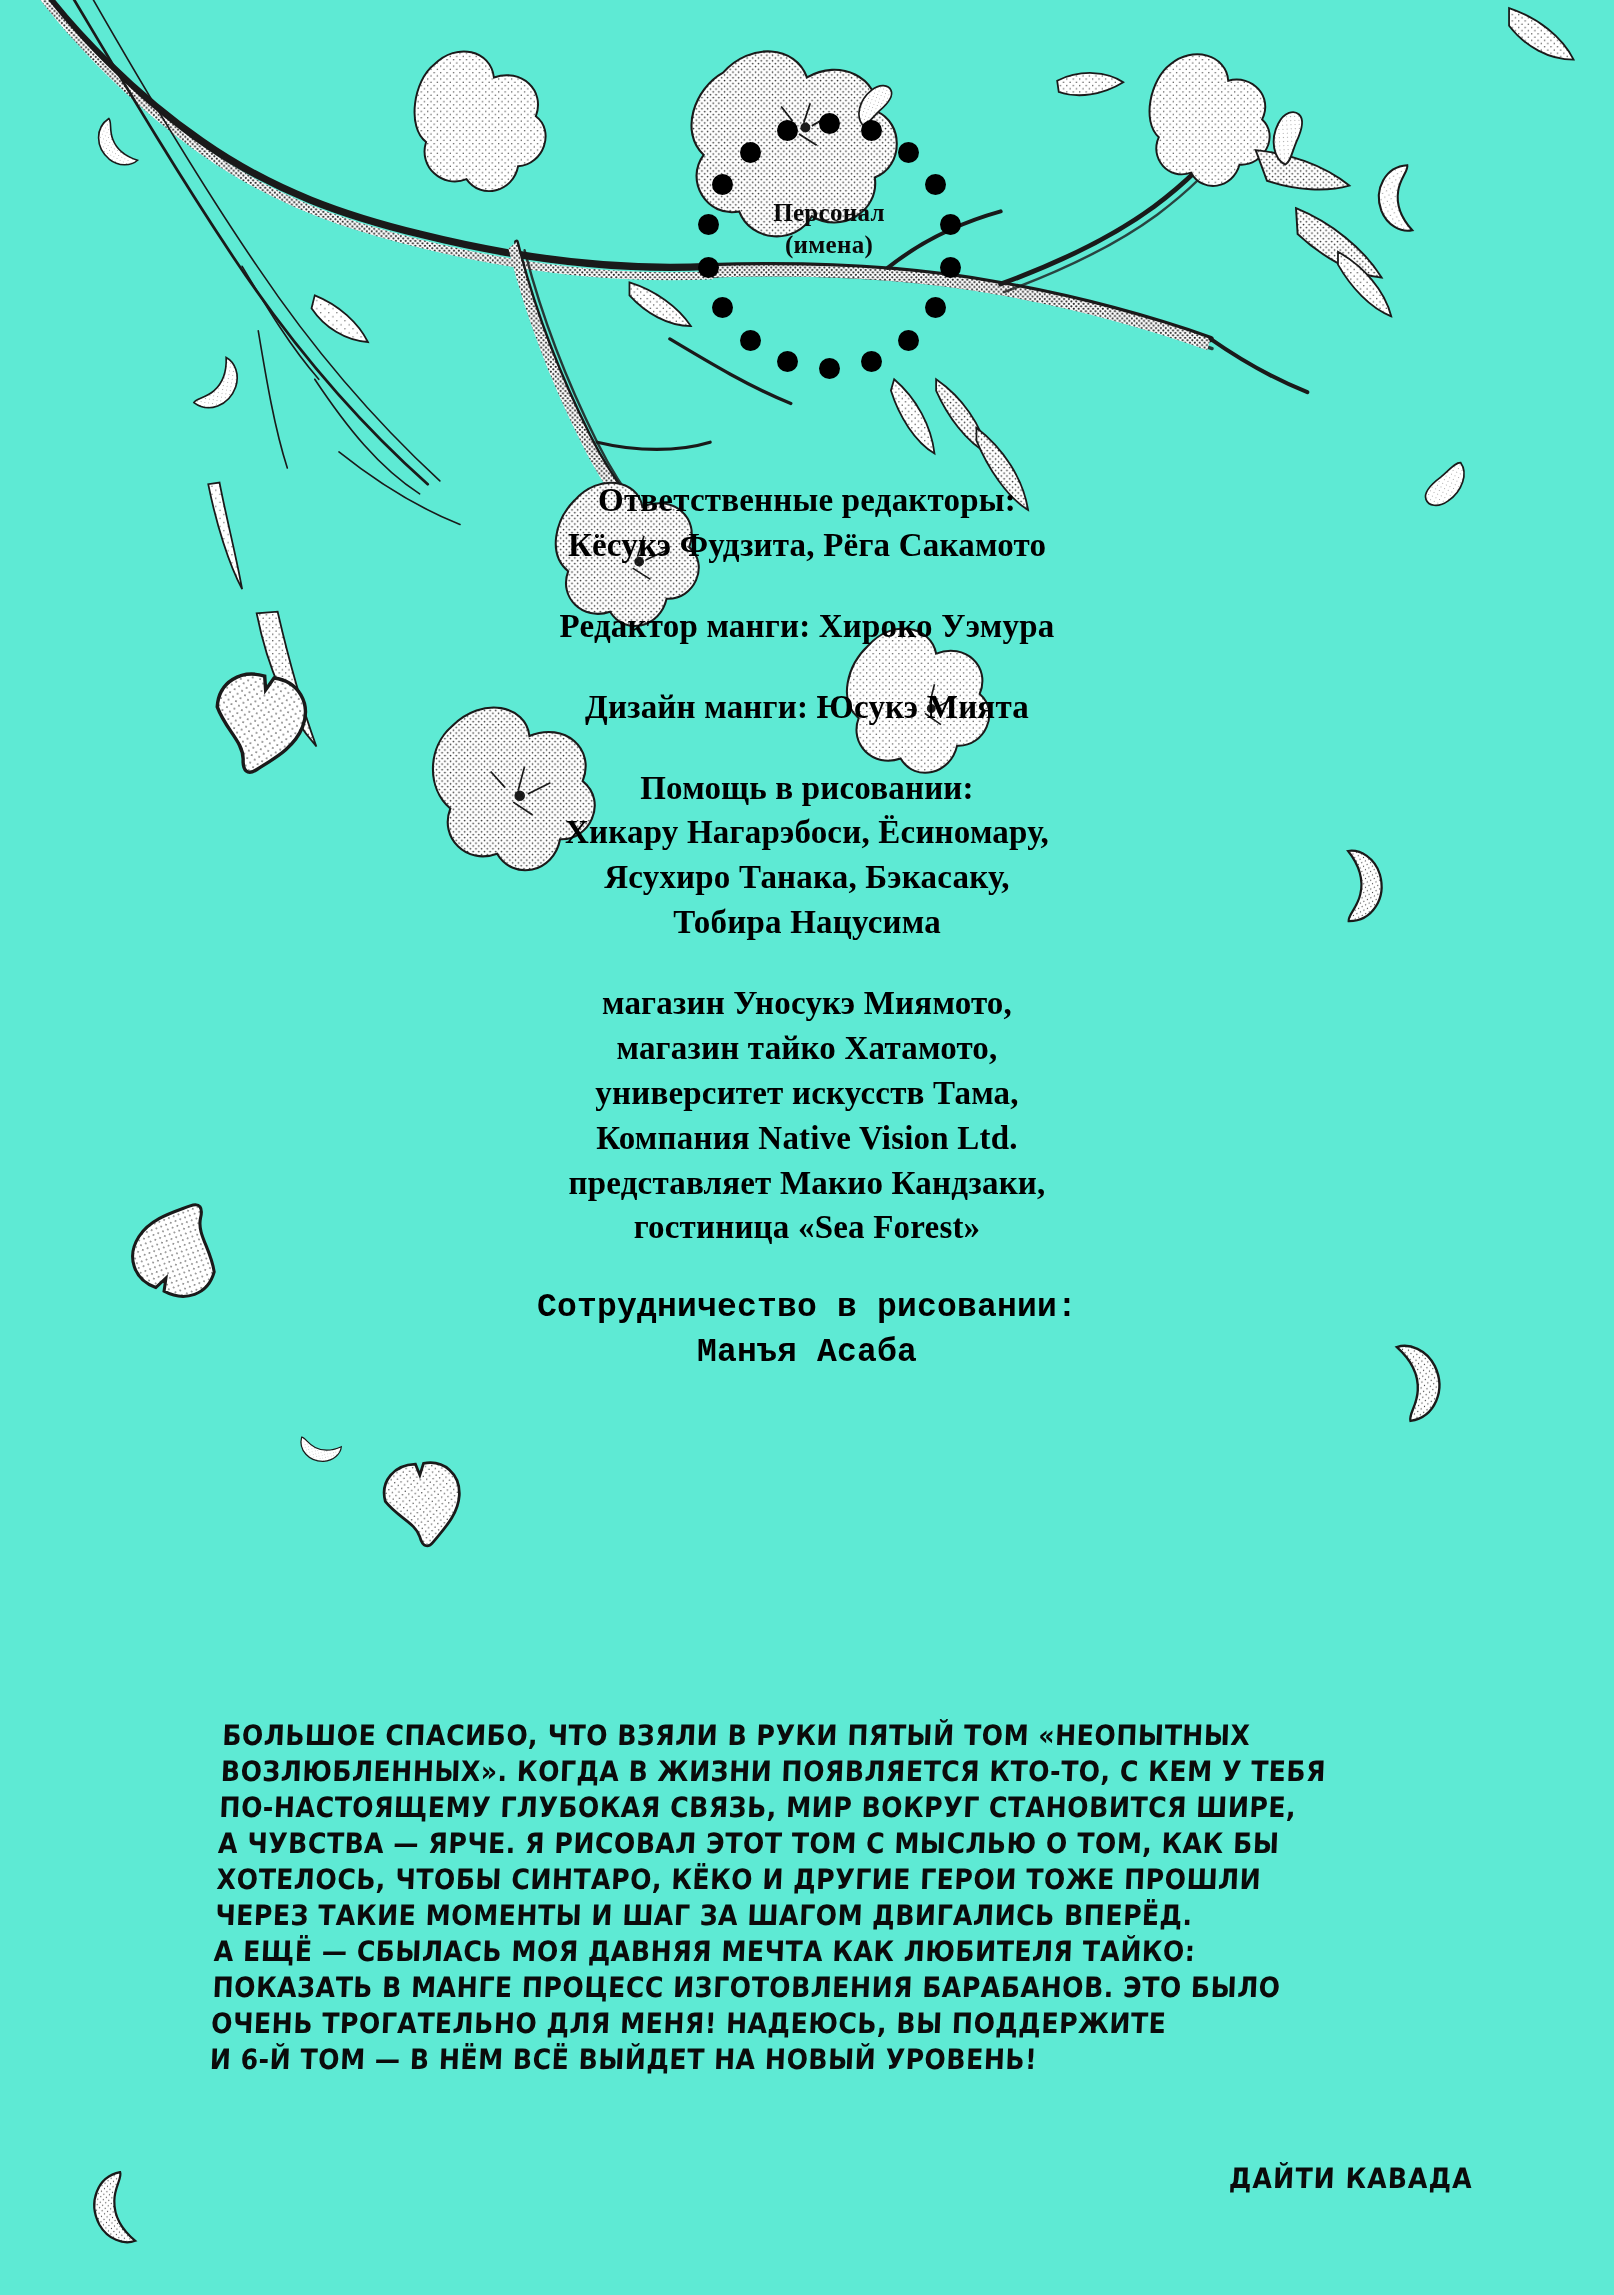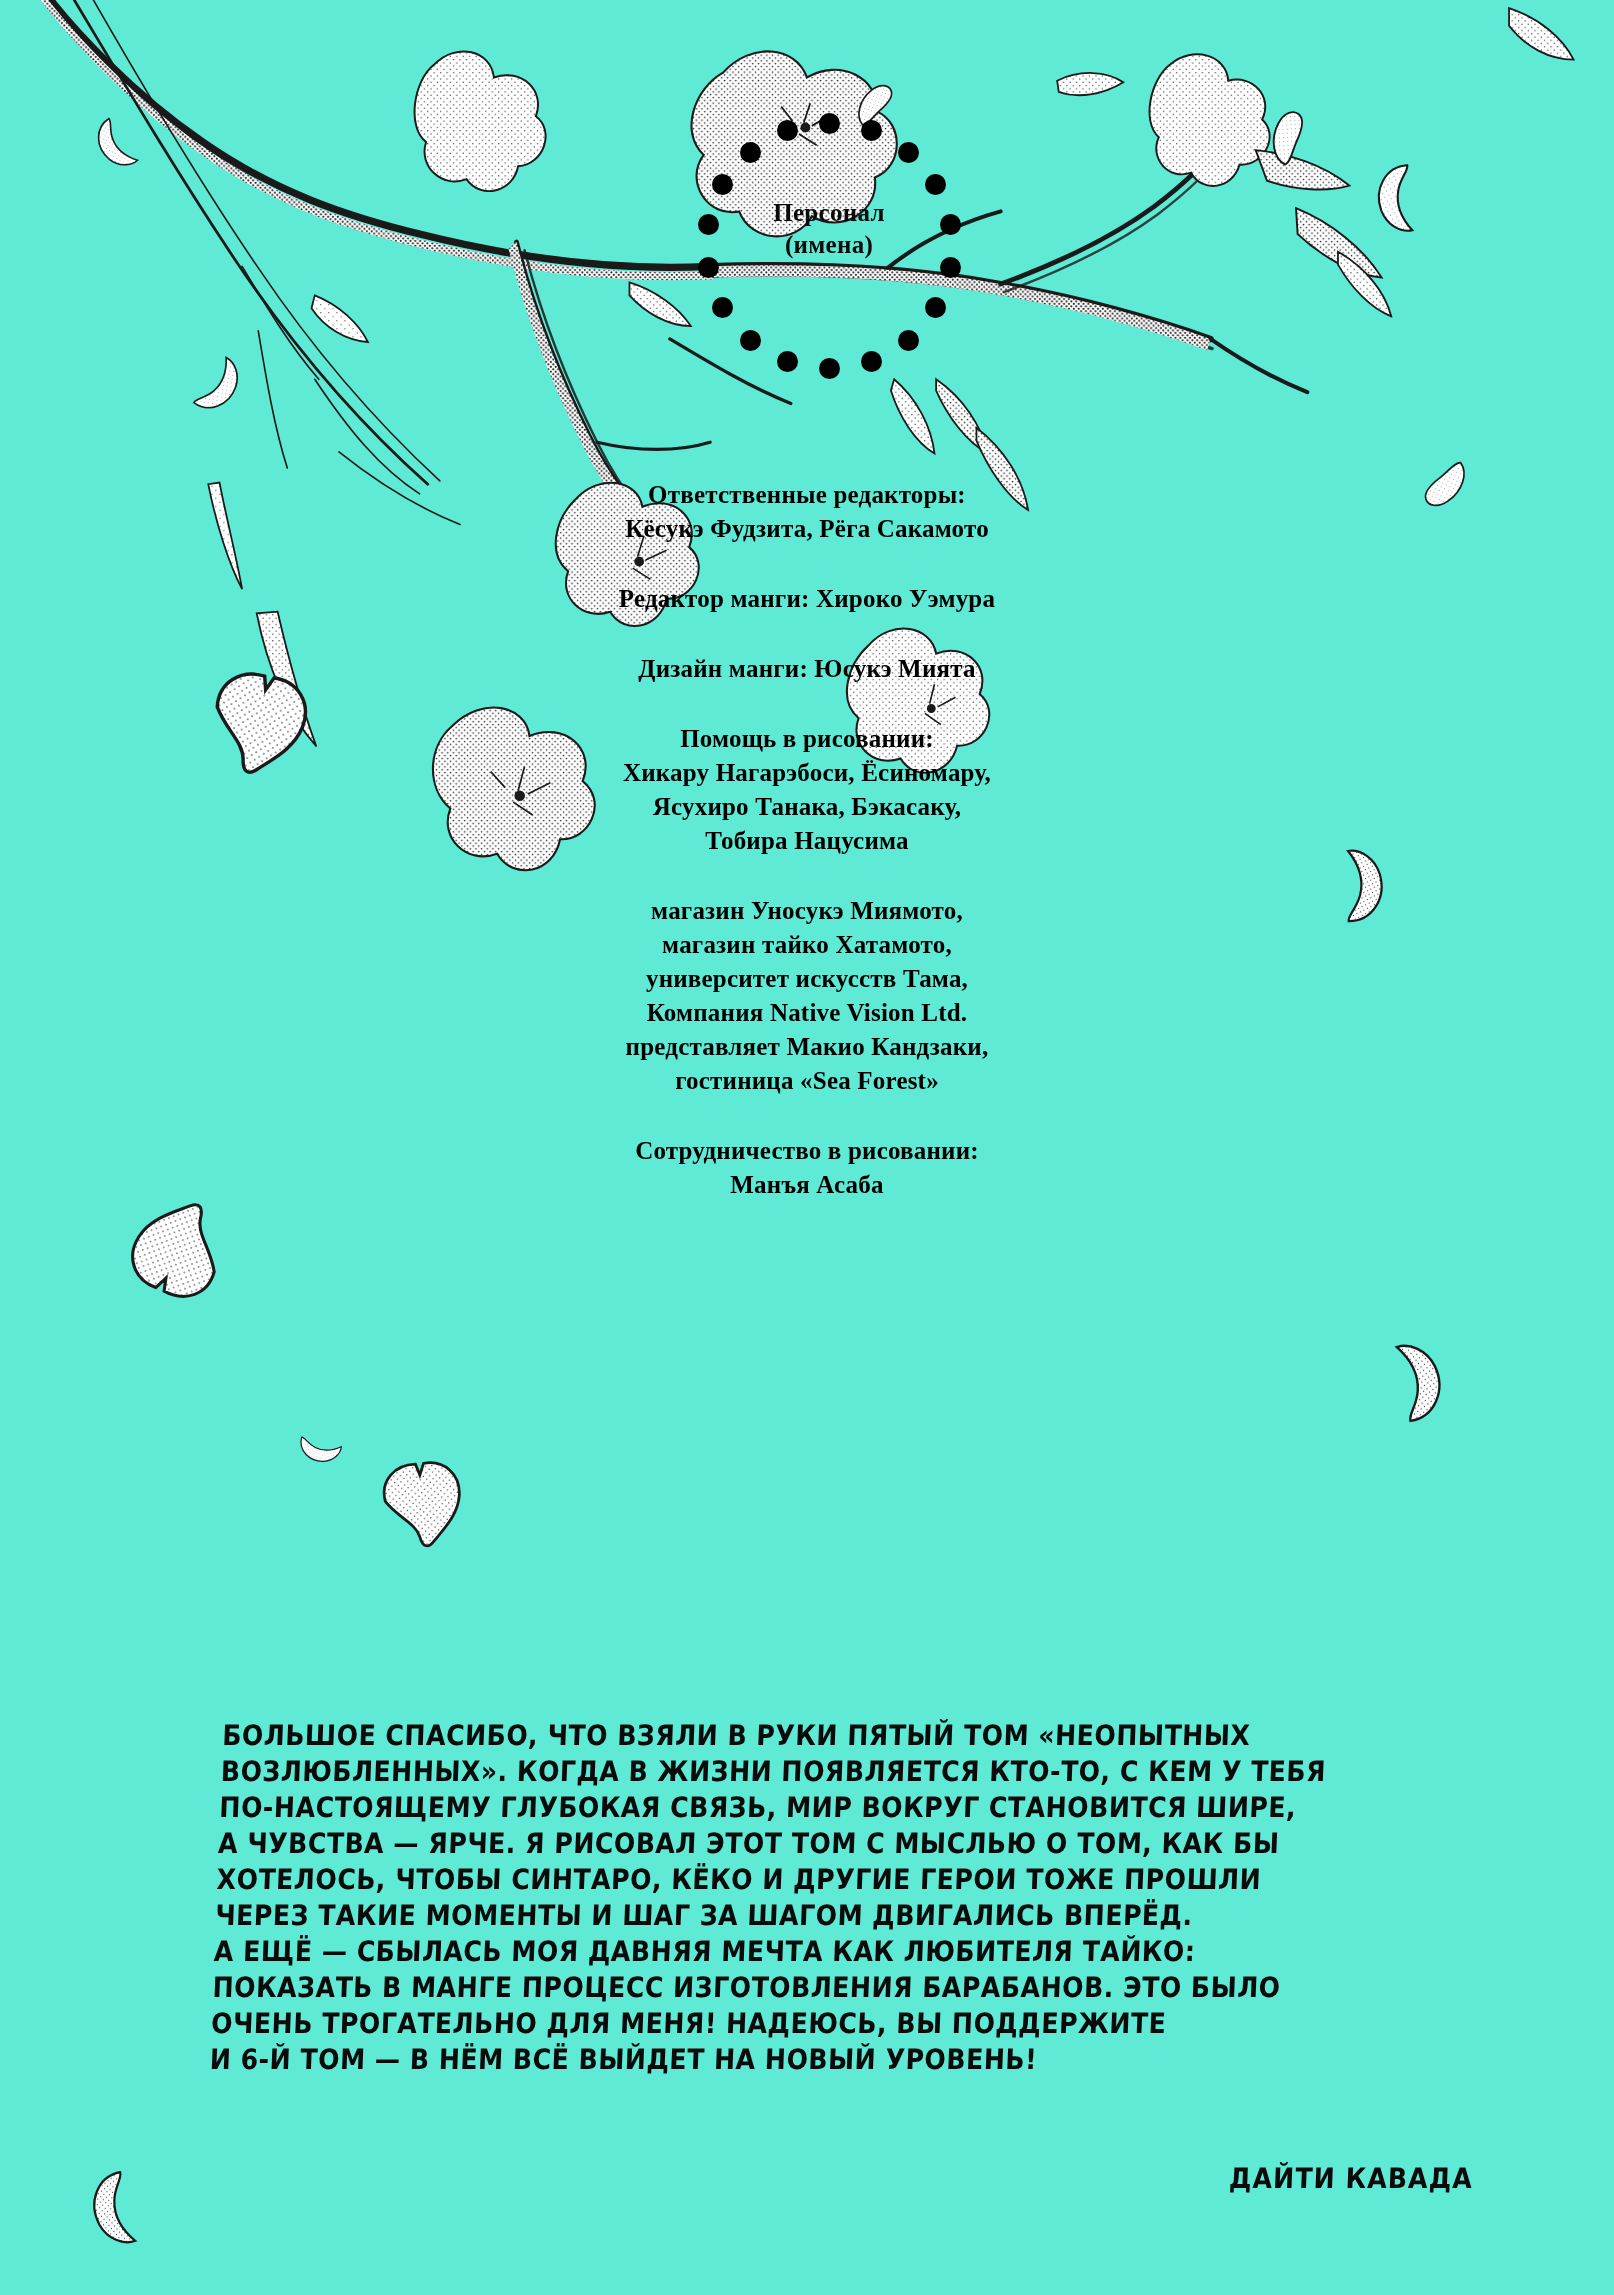--- a/index.html
+++ b/index.html
@@ -61,23 +61,23 @@
     position: absolute;
     left: 242px;
     top: 478px;
     width: 1130px;
     text-align: center;
     font-family: "Liberation Serif", serif;
     font-weight: 700;
     color: #000;
   }
   #credits .group { margin-bottom: 36px; }
-  #credits .group:last-child { margin-bottom: 8px; }
+  #credits .group:last-child { margin-bottom: 8px; font-family: Liberation Mono, monospace; }
   #credits .line {
-    font-size: 25px;
+    font-size: 33px;
     line-height: 1.36;
     letter-spacing: 0.2px;
     white-space: nowrap;
     text-align: center;
   }
 
   
   #afterword {
     position: absolute;
     left: 216px;

